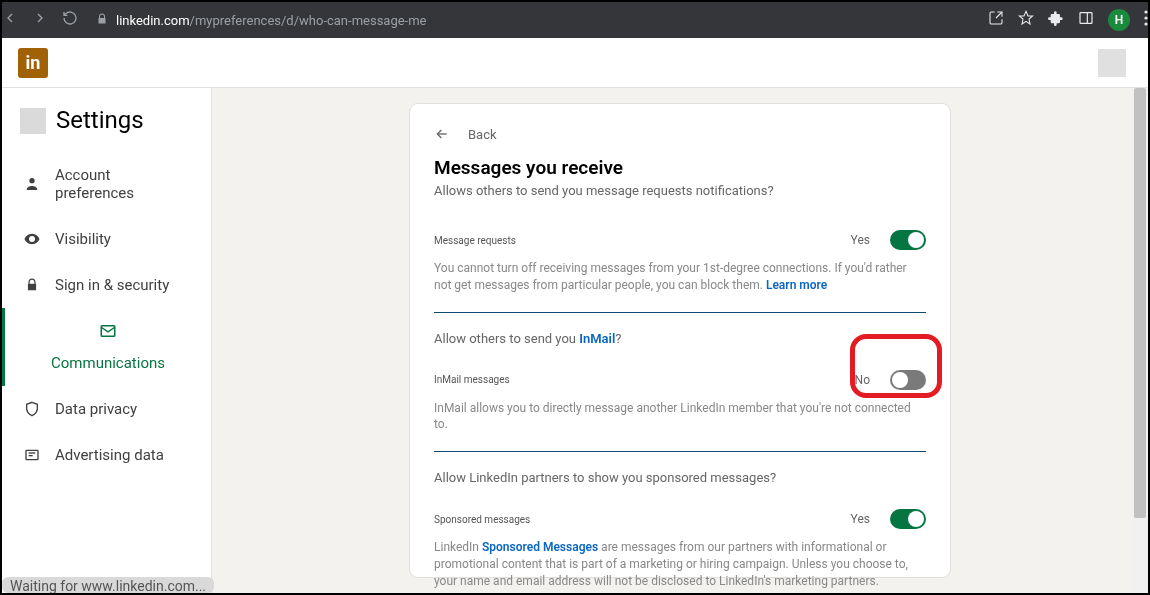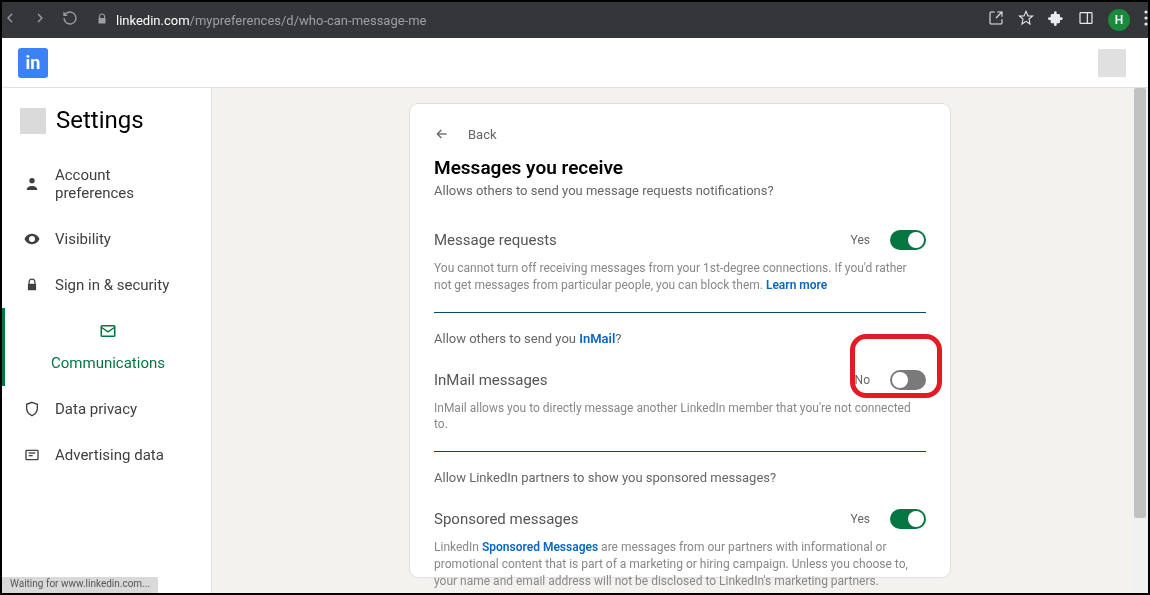--- a/index.html
+++ b/index.html
@@ -11,59 +11,59 @@
     .url-bar { flex: 1; display: flex; align-items: center; gap: 8px; color: #e8eaed; font-size: 13px; padding-left:6px;}
     .lock-icon { color: #9aa0a6; }
     .url-text { color: #e8eaed; }
     .url-text .domain { color: #fff; }
     .url-text .path { color: #9aa0a6; }
     .right-icons { display: flex; gap: 14px; align-items: center; color: #e8eaed; }
     .right-icons .avatar-circle { width: 22px; height: 22px; background: #1a8a3c; border-radius: 50%; display:flex;align-items:center;justify-content:center;font-size:12px;color:#fff;font-weight:600;}
     
     .app-frame { background: #fff; height: calc(100% - 36px); display: flex; flex-direction: column; position: relative; }
     .top-bar { height: 50px; border-bottom: 1px solid #e0e0e0; display: flex; align-items: center; padding: 0 16px; justify-content: space-between; }
-    .logo-in { width: 30px; height: 30px; background: #3b82f6; color: #fff; font-weight: 700; display: flex; align-items: center; justify-content: center; font-size: 18px; border-radius: 3px; }
+    .logo-in { width: 30px; height: 30px; background: #a16207; color: #fff; font-weight: 700; display: flex; align-items: center; justify-content: center; font-size: 18px; border-radius: 3px; }
     .avatar-placeholder { width: 28px; height: 28px; background: #e0e0e0; margin-right: 6px;}
     
     .content { flex: 1; display: flex; background: #f3f2ef; overflow: hidden; }
     .sidebar { width: 210px; background: #fff; border-right: 1px solid #e0e0e0; padding: 18px 0; }
     .sidebar h1 { font-size: 24px; font-weight: 400; color: #000; padding: 0 18px 18px 18px; display:flex; align-items:flex-end; gap:10px;}
     .settings-icon-box { width:26px; height:26px; background:#dadada; }
     .nav-item { padding: 14px 18px; display: flex; align-items: center; gap: 14px; color: #404040; font-size: 15px; cursor: pointer; border-left: 3px solid transparent; }
     .nav-item .icn { width: 18px; display:flex; justify-content:center; color:#404040; }
     .nav-item.active { color: #057642; border-left-color: #057642; flex-direction: column; }
     .nav-item.active .icn { color:#057642; }
     
     .main { flex: 1; display: flex; justify-content: center; padding: 16px 20px; overflow-y: auto; }
     .card { width: 540px; background: #fff; border-radius: 8px; padding: 22px 24px 30px 24px; box-shadow: 0 0 0 1px rgba(0,0,0,0.08); }
     .back-row { display: flex; align-items: center; gap: 18px; color: #666; font-size: 13px; margin-bottom: 14px; cursor:pointer;}
     .card h2 { font-size: 19px; font-weight: 600; color: #000; margin-bottom: 4px; }
     .subtitle { font-size: 13px; color: #666; margin-bottom: 26px; }
     
     .setting-row { display: flex; justify-content: space-between; align-items: center; padding: 6px 0 10px 0; }
-    .setting-label { font-size: 15px; color: #555; }
+    .setting-label { font-size: 10px; color: #555; }
     .toggle-wrap { display: flex; align-items: center; gap: 20px; text-align: right; }
     .toggle-state { font-size: 12px; color: #666; }
     .toggle { width: 36px; height: 20px; border-radius: 10px; position: relative; cursor:pointer;}
     .toggle.on { background: #057642; }
     .toggle.off { background: #7a7a7a; }
     .toggle .knob { width: 16px; height: 16px; background: #fff; border-radius: 50%; position: absolute; top: 2px; }
     .toggle.on .knob { right: 2px; }
     .toggle.off .knob { left: 2px; }
     
     .helper-text { font-size: 12px; color: #888; line-height: 1.4; padding-bottom: 18px; border-bottom: 1px solid #0c4a6e; margin-bottom: 18px; }
     .helper-text a, .link { color: #0a66c2; text-decoration: none; font-weight: 600; }
     .section-intro { font-size: 13px; color: #666; margin-bottom: 18px; }
     
     .highlight-box { position: absolute; border: 5px solid #e31b23; border-radius: 16px; pointer-events: none; }
     
     .scrollbar-track { position:absolute; right:0; top:50px; width:16px; bottom:0; background:#f1f1f1; }
     .scrollbar-thumb { position:absolute; left:2px; right:2px; top:0; height:430px; background:#c1c1c1; border-radius:2px;}
     
-    .status-bar { position:absolute; bottom:0; left:0; height:16px; padding:1px 8px 0 8px; background:#d9d9d9; color:#555; font-size:10px; z-index:5;}
+    .status-bar { position:absolute; bottom:0; left:0; height:16px; padding:1px 8px 0 8px; background:#d9d9d9; color:#555; font-size:14px; z-index:5;border-radius:6px;}
   </style>
 </head>
 <body>
 
 <div class="browser-bar">
   <div class="nav-arrows">
     <span><svg viewBox="0 0 24 24" fill="none" stroke="currentColor" stroke-width="2">
           <path d="M15 18l-6-6 6-6"></path>
         </svg></span>
     <span><svg viewBox="0 0 24 24" fill="none" stroke="currentColor" stroke-width="2">

